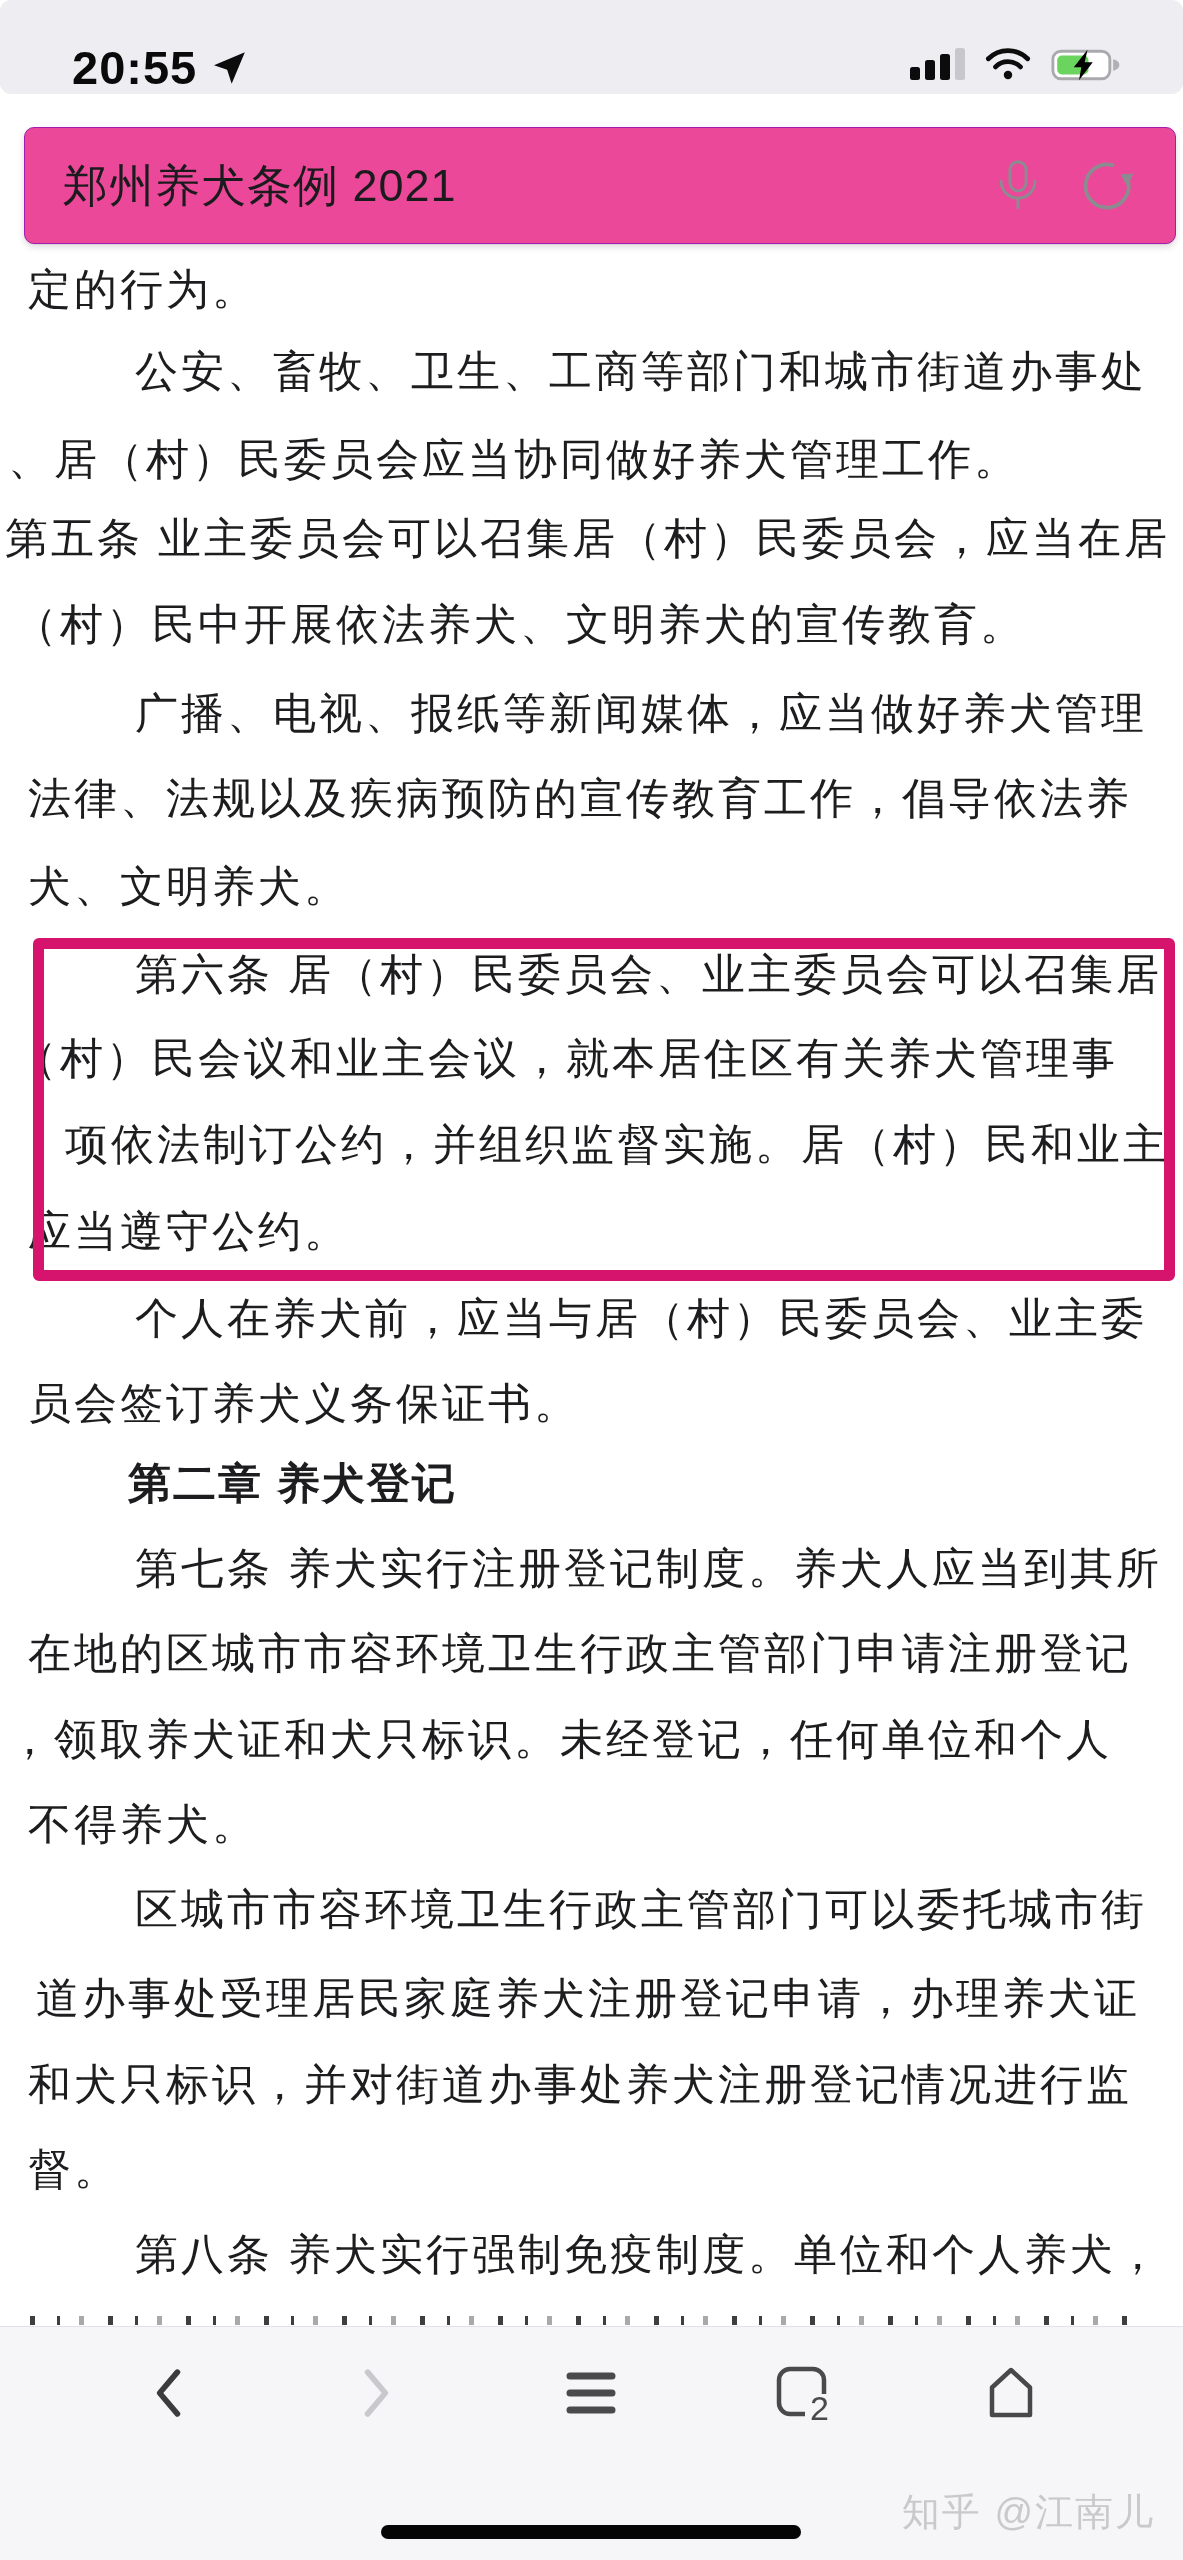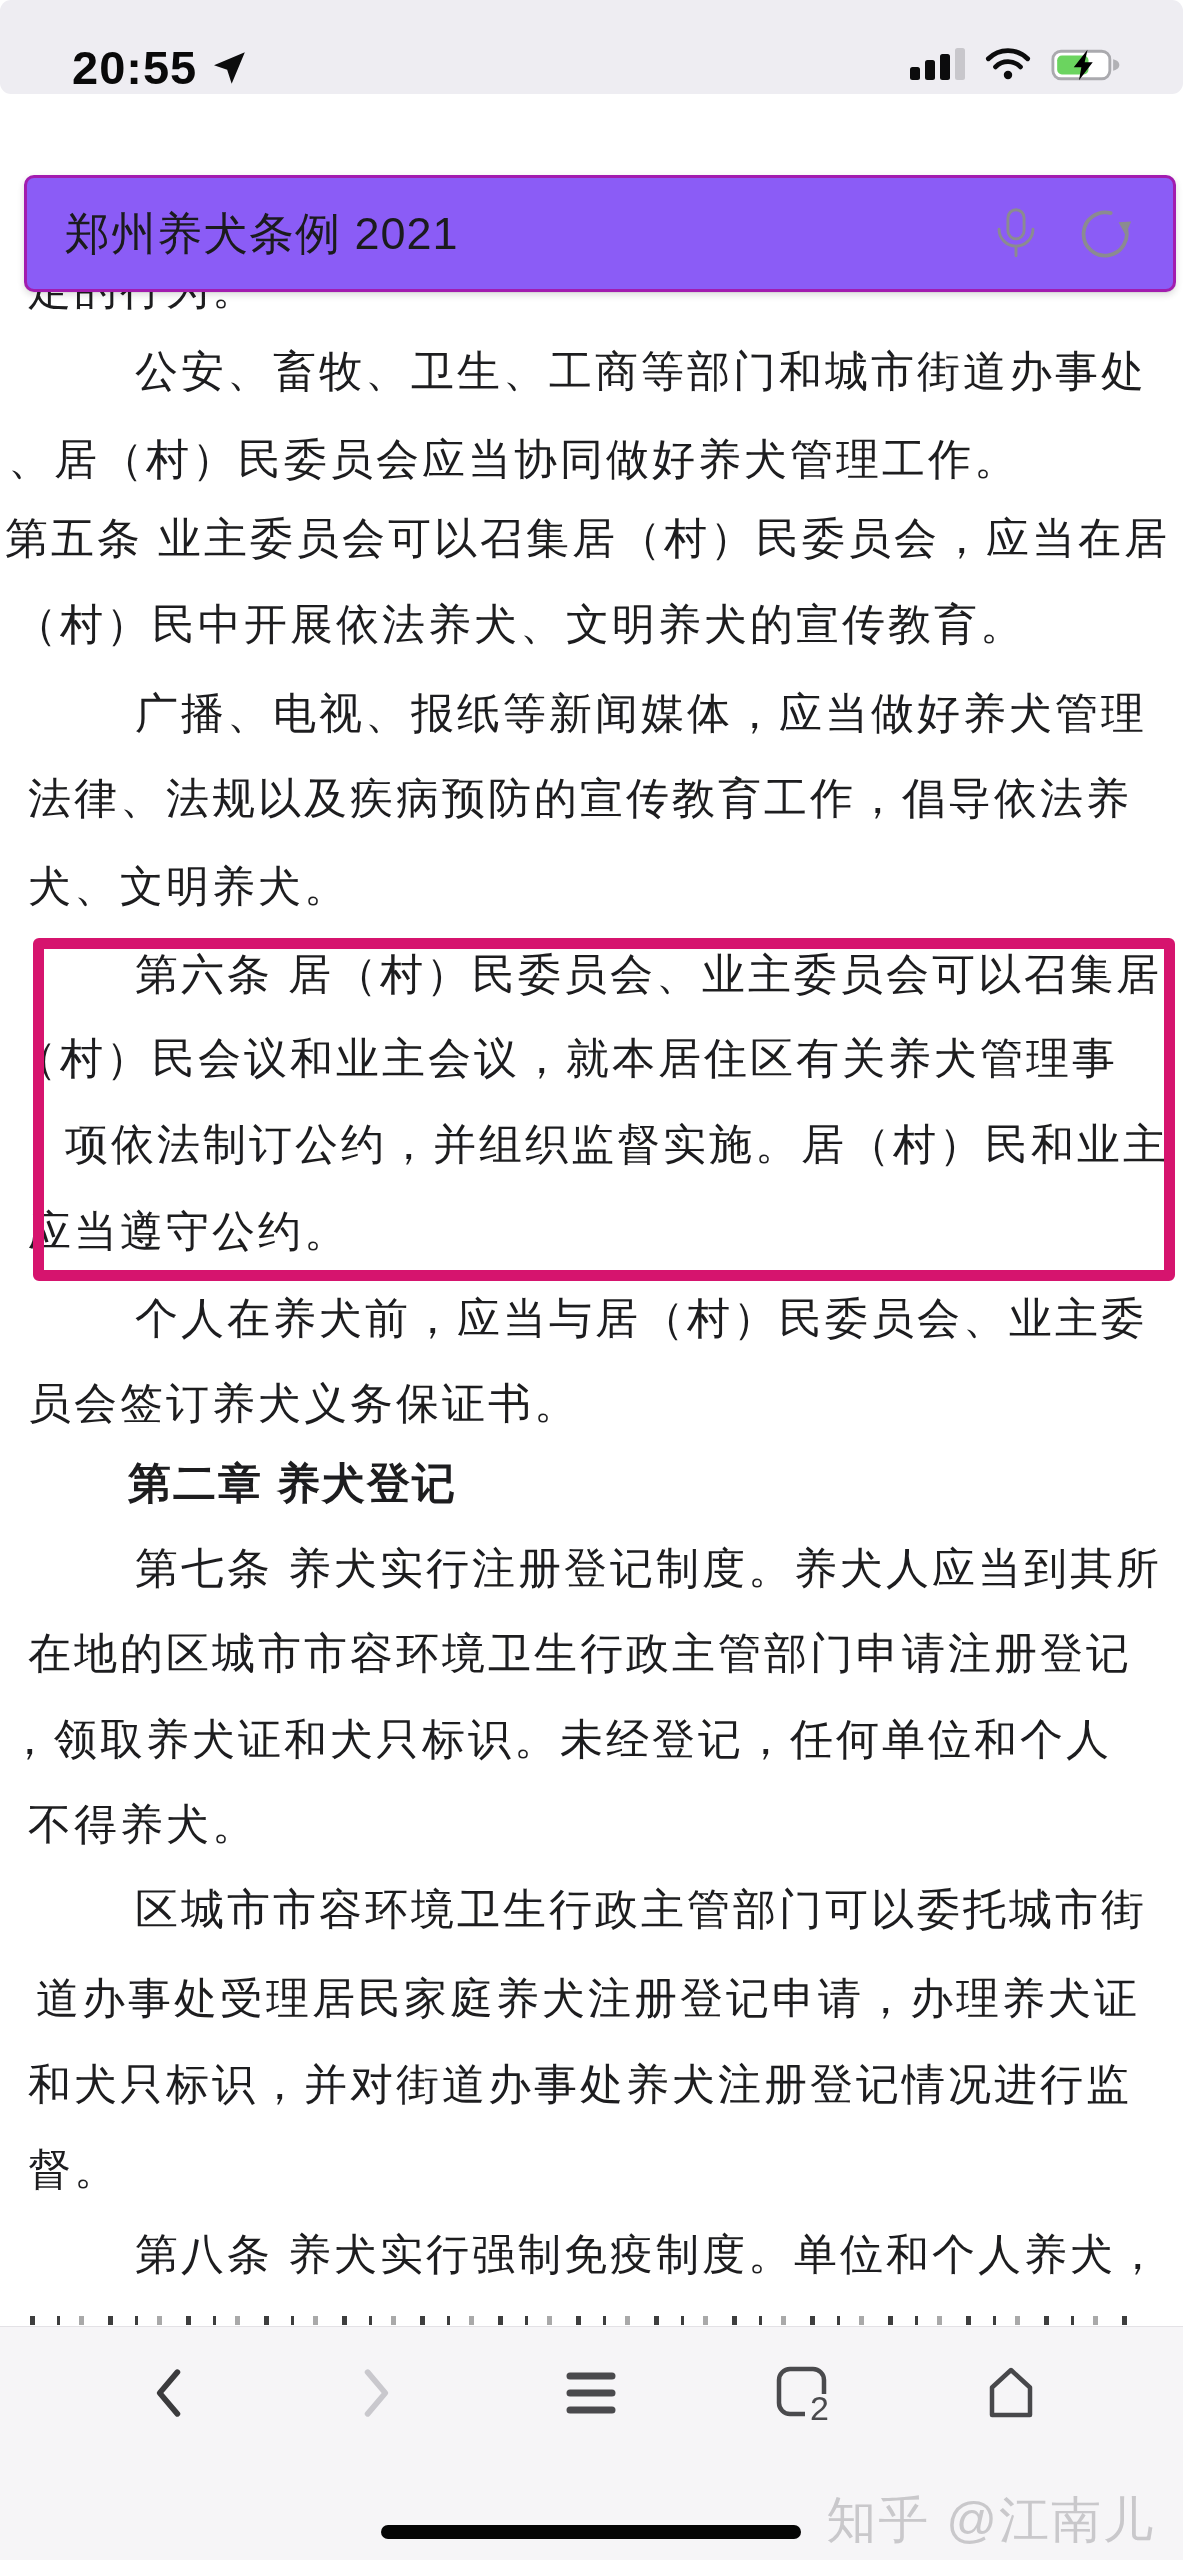--- a/index.html
+++ b/index.html
@@ -32,24 +32,24 @@
   
   .clipped-top {
     position:absolute; top:93px; left:28px; width:1130px; height:34px;
     overflow:hidden; font-size:42px; line-height:46px; letter-spacing:2.5px;
     color:#1d1d1f; white-space:nowrap; z-index:5;
   }
 
   
   .search-bar {
     position:absolute; top:127px; left:24px; width:1152px; height:117px;
-    background:#8b5cf6; border-radius:10px; z-index:30;
-    border:3px solid #a21caf;
+    background:#ec4899; border-radius:10px; z-index:30;
+    border:1px solid #a21caf;
     box-shadow:0 3px 7px rgba(0,0,0,0.14), 0 1px 0 rgba(0,0,0,0.05);
-    display:flex; align-items:center;margin-top:48px;
+    display:flex; align-items:center;
   }
   .query {
     flex:1; margin-left:38px; font-size:45px; color:#1b1b1d; letter-spacing:1px;
     white-space:nowrap; overflow:hidden;
   }
   .search-bar svg { flex:0 0 auto; }
   .mic-svg { margin-right:42px; }
   .refresh-svg { margin-right:40px; }
 
   
@@ -86,21 +86,21 @@
   .nav-menu    { left:591px; }
   .nav-tabs    { left:803px; }
   .nav-home    { left:1011px; }
 
   .home-indicator {
     position:absolute; left:381px; top:198px; width:420px; height:14px;
     border-radius:8px; background:#050505;
   }
   .watermark {
     position:absolute; right:28px; top:160px;
-    font-size:50px; color:#c9c8cb; letter-spacing:2px; white-space:nowrap;
+    font-size:38px; color:#c9c8cb; letter-spacing:2px; white-space:nowrap;
   }
 </style>
 </head>
 <body>
 
 <div class="screen">
 
   <div class="status-bar">
     <div class="status-left">
       <span class="time">20:55</span>

